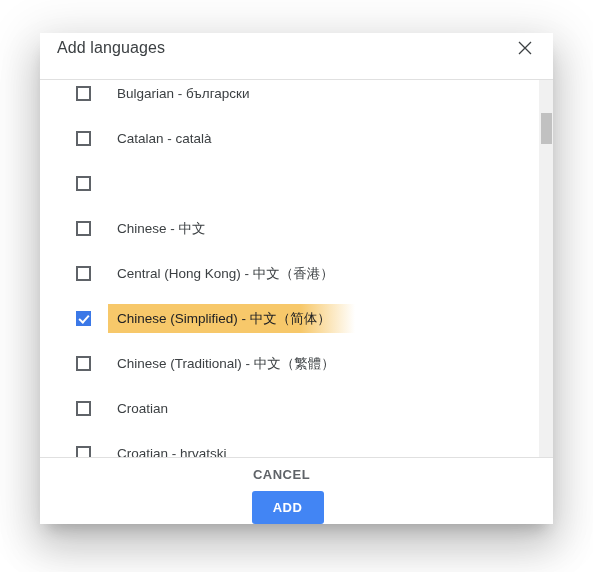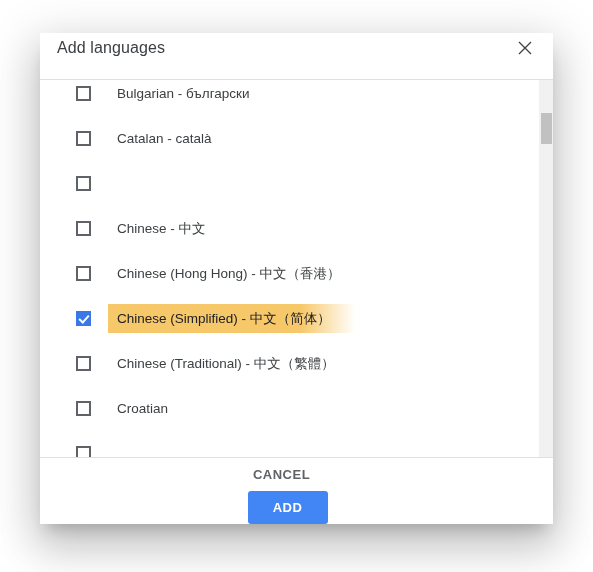--- a/index.html
+++ b/index.html
@@ -190,21 +190,21 @@
     margin-right: 12px;
   }
   #add-button {
     font-size: 13px;
     font-weight: bold;
     letter-spacing: 0.5px;
     color: #ffffff;
     background: #4285f4;
     border: none;
     border-radius: 3px;
-    width: 80px;
+    width: 72px;
     height: 34px;
     cursor: pointer;
     font-family: inherit;
   }
 </style>
 </head>
 <body>
 
 <div id="dialog">
 
@@ -229,36 +229,37 @@
         </div>
         <div class="language-row">
           <div class="checkbox"></div>
         </div>
         <div class="language-row">
           <div class="checkbox"></div>
           <div class="row-label-wrap"><span class="row-label">Chinese - 中文</span></div>
         </div>
         <div class="language-row">
           <div class="checkbox"></div>
-          <div class="row-label-wrap"><span class="row-label">Chinese (Hong Hong) - 中文（香港）</span></div>
+          <div class="row-label-wrap"><span class="row-label">Central (Hong Kong) - 中文（香港）</span></div>
         </div>
         <div class="language-row highlighted">
           <div class="checkbox checked"></div>
           <div class="row-label-wrap"><span class="row-label">Chinese (Simplified) - 中文（简体）</span></div>
         </div>
         <div class="language-row">
           <div class="checkbox"></div>
           <div class="row-label-wrap"><span class="row-label">Chinese (Traditional) - 中文（繁體）</span></div>
         </div>
         <div class="language-row">
           <div class="checkbox"></div>
           <div class="row-label-wrap"><span class="row-label">Croatian</span></div>
         </div>
         <div class="language-row">
           <div class="checkbox"></div>
+          <div class="row-label-wrap"><span class="row-label">Croatian - hrvatski</span></div>
         </div>
       </div>
     <div id="scrollbar-track">
       <div id="scrollbar-thumb"></div>
     </div>
   </div>
 
   <div id="dialog-footer">
     <button id="cancel-button">CANCEL</button>
     <button id="add-button">ADD</button>

